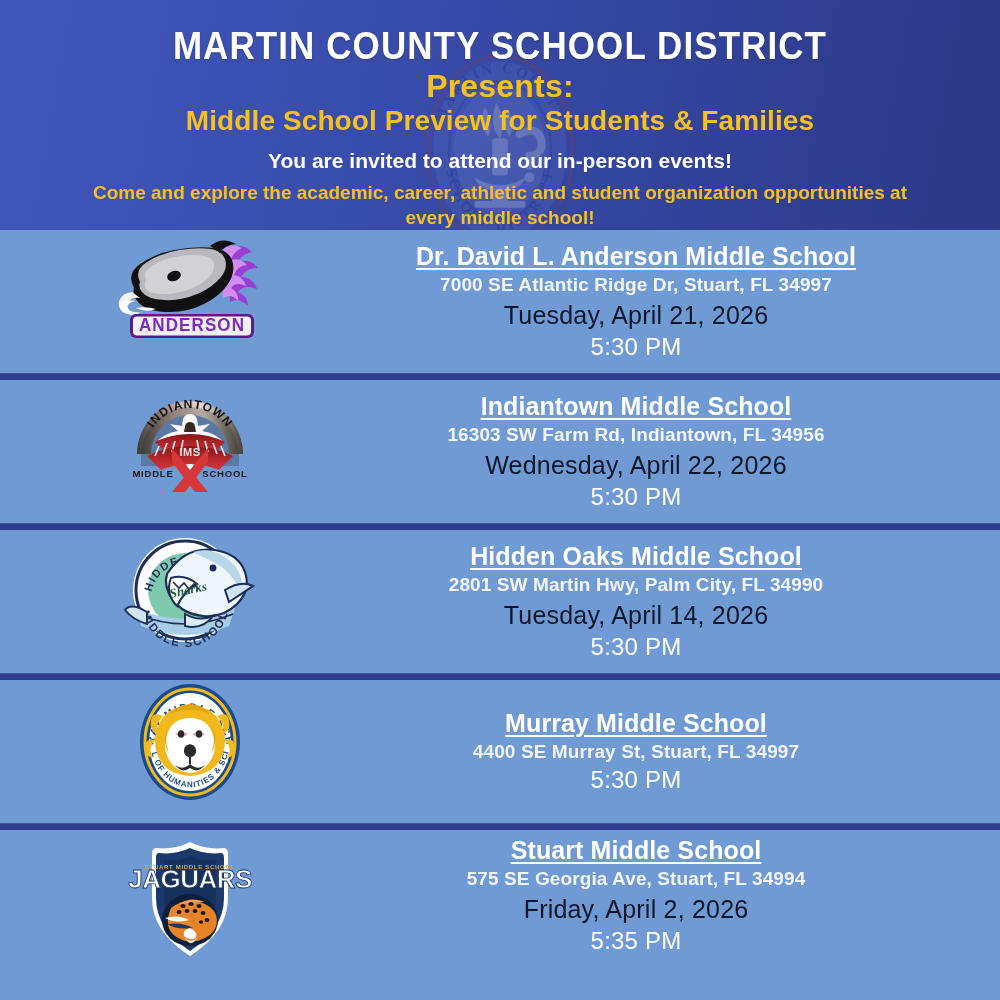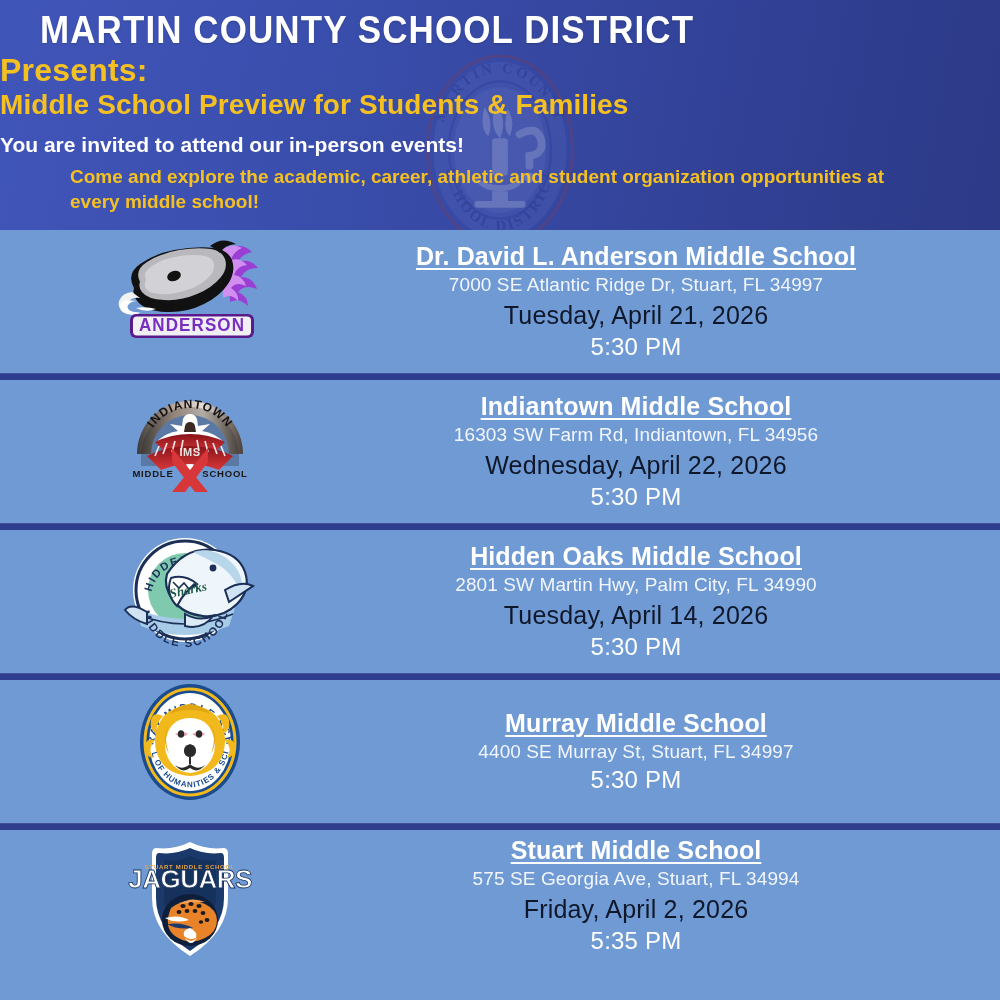--- a/index.html
+++ b/index.html
@@ -35,22 +35,22 @@
     transform: translateX(-50%);
     width: 196px;
     height: 196px;
     opacity: 0.30;
     pointer-events: none;
   }
 
   .header-text {
     position: relative;
     z-index: 2;
-    text-align: left;
-    padding-top: 10px;
+    text-align: center;
+    padding-top: 26px;
   }
 
   .district-title {
     font-family: "Liberation Sans Narrow", "Liberation Sans", sans-serif;
     font-weight: 700;
     font-size: 38px;
     letter-spacing: 1.2px;
     color: #ffffff;
     text-transform: uppercase;
     transform: scaleX(0.92);
@@ -136,21 +136,21 @@
     text-decoration: underline;
     text-underline-offset: 3px;
     text-decoration-thickness: 2px;
     line-height: 1.12;
     letter-spacing: 0.1px;
   }
 
   .school-address {
     margin-top: 4px;
     font-size: 19px;
-    font-weight: 400;
+    font-weight: 700;
     color: #f2f6fc;
     letter-spacing: 0.1px;
   }
 
   .school-date {
     margin-top: 5px;
     font-size: 25px;
     font-weight: 400;
     color: #0f172a;
     letter-spacing: 0.2px;

